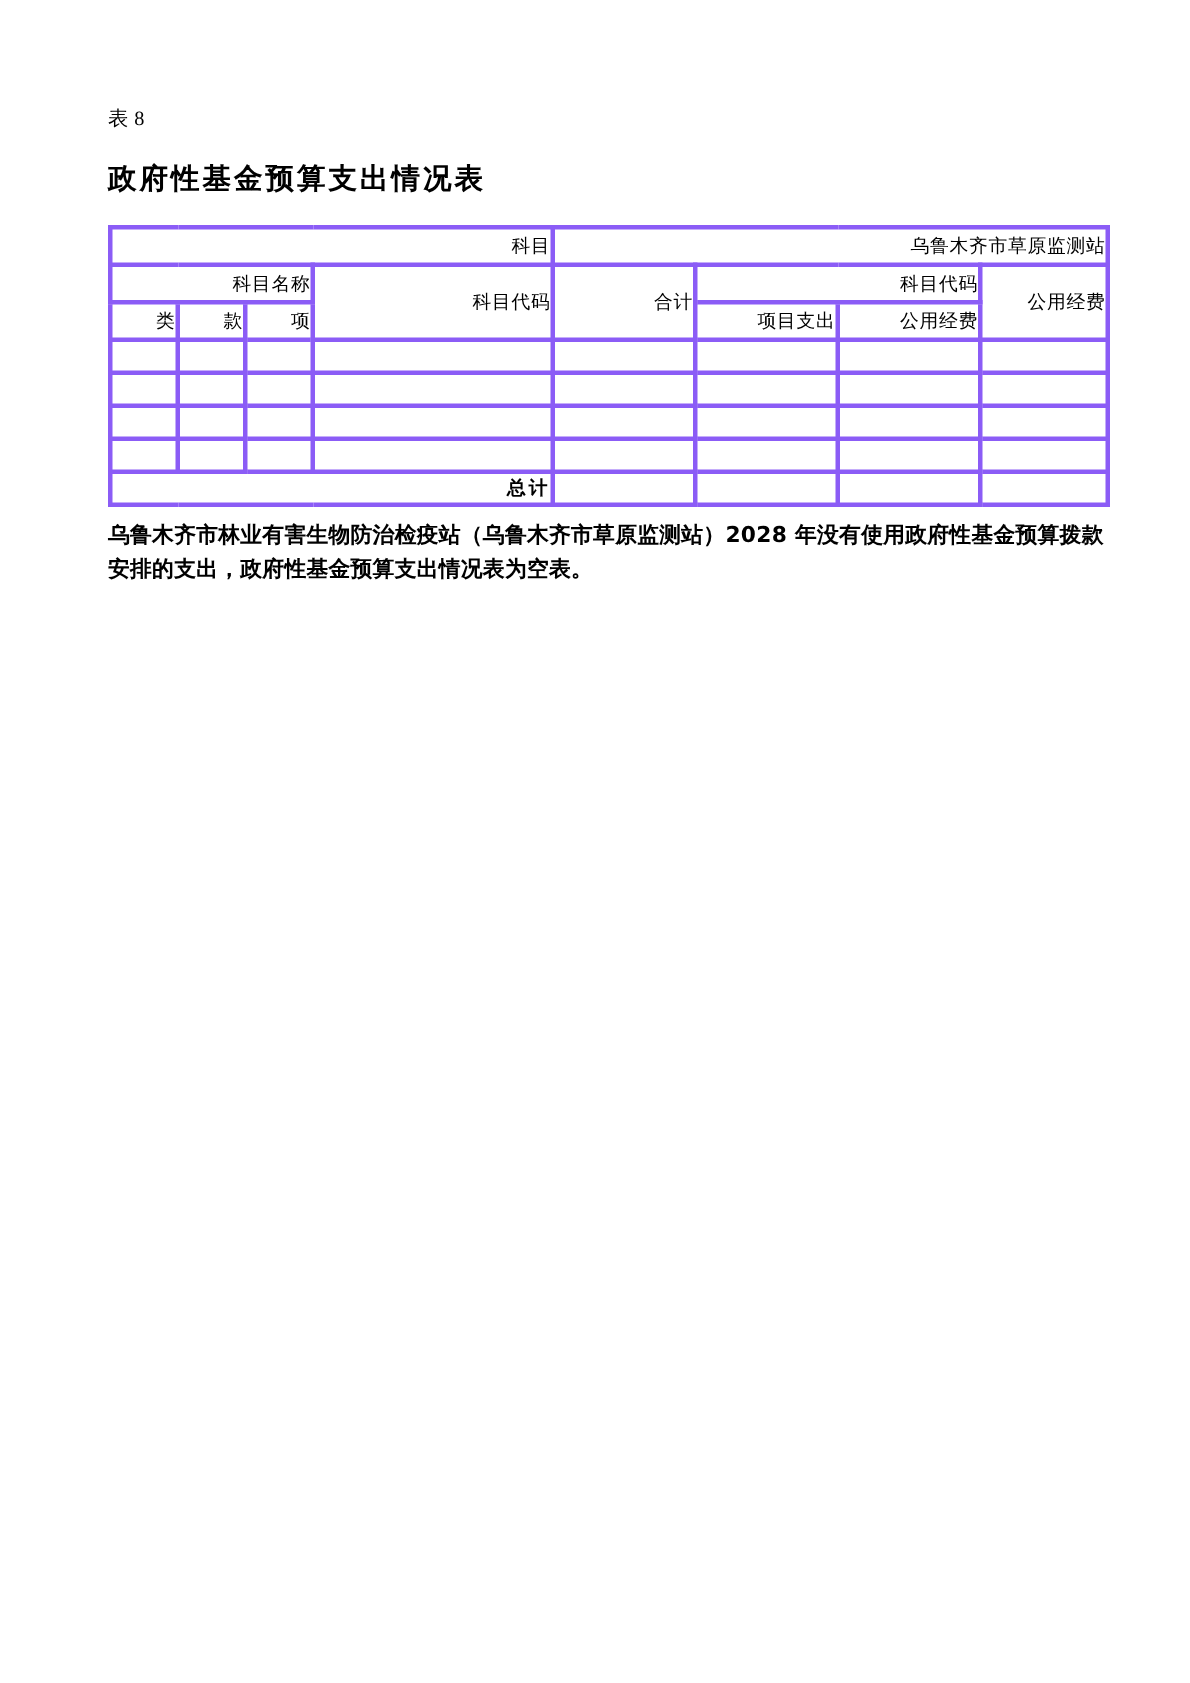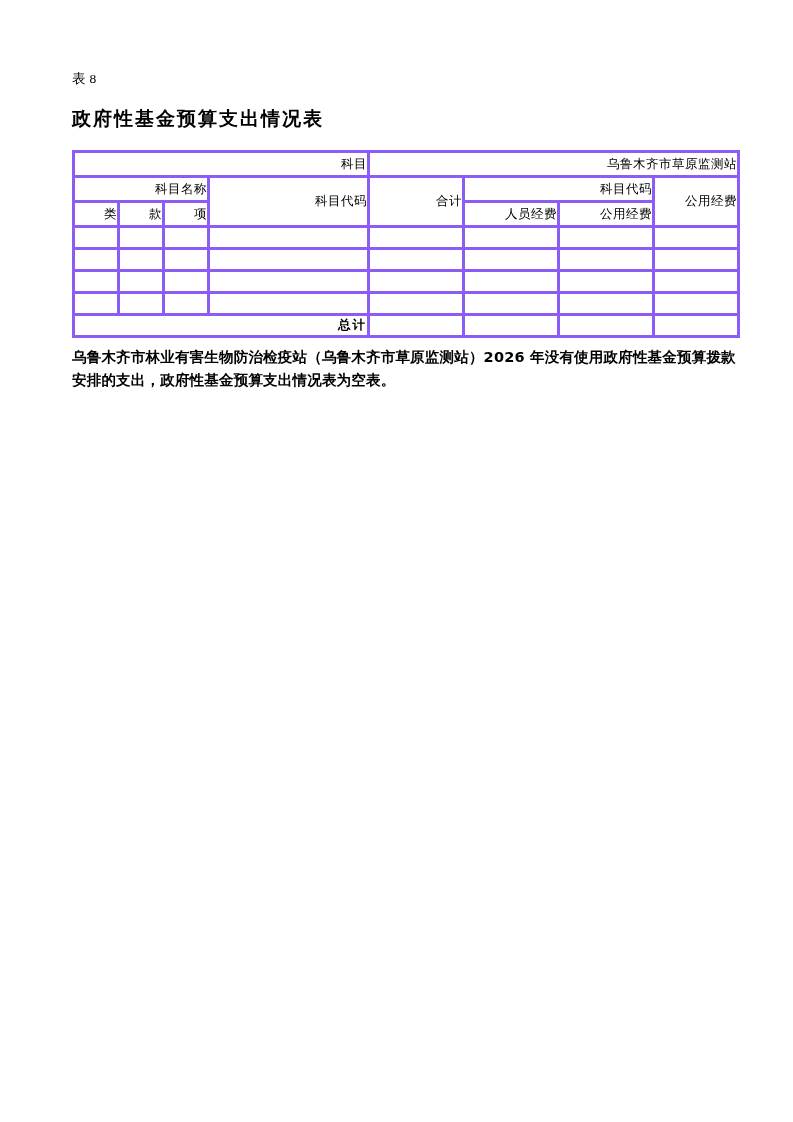--- a/index.html
+++ b/index.html
@@ -133,21 +133,21 @@
           <td colspan="3">科目名称</td>
           <td rowspan="2">科目代码</td>
           <td rowspan="2">合计</td>
           <td colspan="2">科目代码</td>
           <td rowspan="2">公用经费</td>
         </tr>
         <tr class="hdr">
           <td>类</td>
           <td>款</td>
           <td>项</td>
-          <td>人员经费</td>
+          <td>项目支出</td>
           <td>公用经费</td>
         </tr>
 
         <tr class="datarow">
           <td></td>
           <td></td>
           <td></td>
           <td></td>
           <td></td>
           <td></td>
@@ -188,16 +188,16 @@
         <tr class="datarow">
           <td colspan="4" class="total-label">总计</td>
           <td></td>
           <td></td>
           <td></td>
           <td></td>
         </tr>
       </tbody>
     </table>
 
-    <div class="note">乌鲁木齐市林业有害生物防治检疫站（乌鲁木齐市草原监测站）2026 年没有使用政府性基金预算拨款安排的支出，政府性基金预算支出情况表为空表。</div>
+    <div class="note">乌鲁木齐市林业有害生物防治检疫站（乌鲁木齐市草原监测站）2028 年没有使用政府性基金预算拨款安排的支出，政府性基金预算支出情况表为空表。</div>
   </div>
 
 </div>
 
 </body></html>

